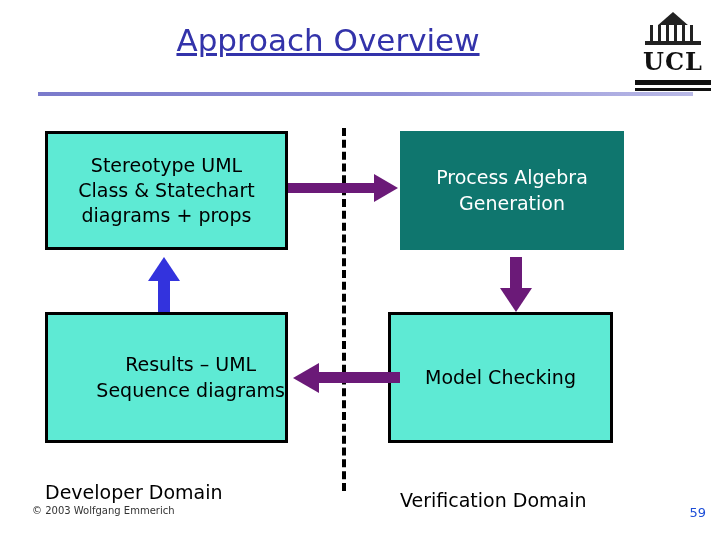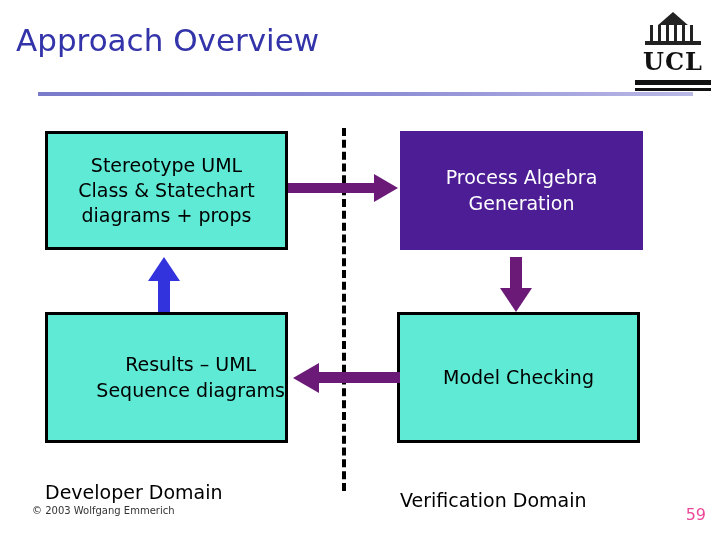--- a/index.html
+++ b/index.html
@@ -11,27 +11,29 @@
     height: 540px;
     background: #ffffff;
     font-family: "DejaVu Sans", sans-serif;
     overflow: hidden;
     position: relative;
   }
 
   
   .slide-title {
     position: absolute;
-    left: 16px;
+    left: 8px;
     top: 22px;
     width: 640px;
+    text-align: center;
     font-size: 31px;
     color: #3333aa;
     font-family: "DejaVu Sans", sans-serif;
     letter-spacing: 0px;
+    text-decoration: underline;
   }
 
   
   .logo {
     position: absolute;
     right: 8px;
     top: 12px;
     width: 78px;
     height: 80px;
   }
@@ -132,31 +134,31 @@
   .box-results {
     left: 45px;
     top: 312px;
     width: 243px;
     height: 131px;
     justify-content: flex-end;
   }
   .box-pag {
     left: 400px;
     top: 131px;
-    width: 243px;
+    width: 224px;
     height: 119px;
-    background: #4c1d95;
+    background: #0f766e;
     color: #ffffff;
     border: none;
     text-align: center;
   }
   .box-mc {
-    left: 397px;
+    left: 388px;
     top: 312px;
-    width: 243px;
+    width: 225px;
     height: 131px;
   }
 
   
   .divider {
     position: absolute;
     left: 342px;
     top: 128px;
     width: 0;
     height: 363px;
@@ -256,22 +258,22 @@
     position: absolute;
     left: 32px;
     top: 505px;
     font-size: 10px;
     color: #333333;
   }
   .page-number {
     position: absolute;
     right: 14px;
     top: 505px;
-    font-size: 16px;
-    color: #ec4899;
+    font-size: 13px;
+    color: #1d4ed8;
   }
 </style>
 </head>
 <body>
 
 <div class="slide-title">Approach Overview</div>
 
 <div class="logo">
   <div class="logo-dome"></div>
   <div class="logo-cols"></div>

